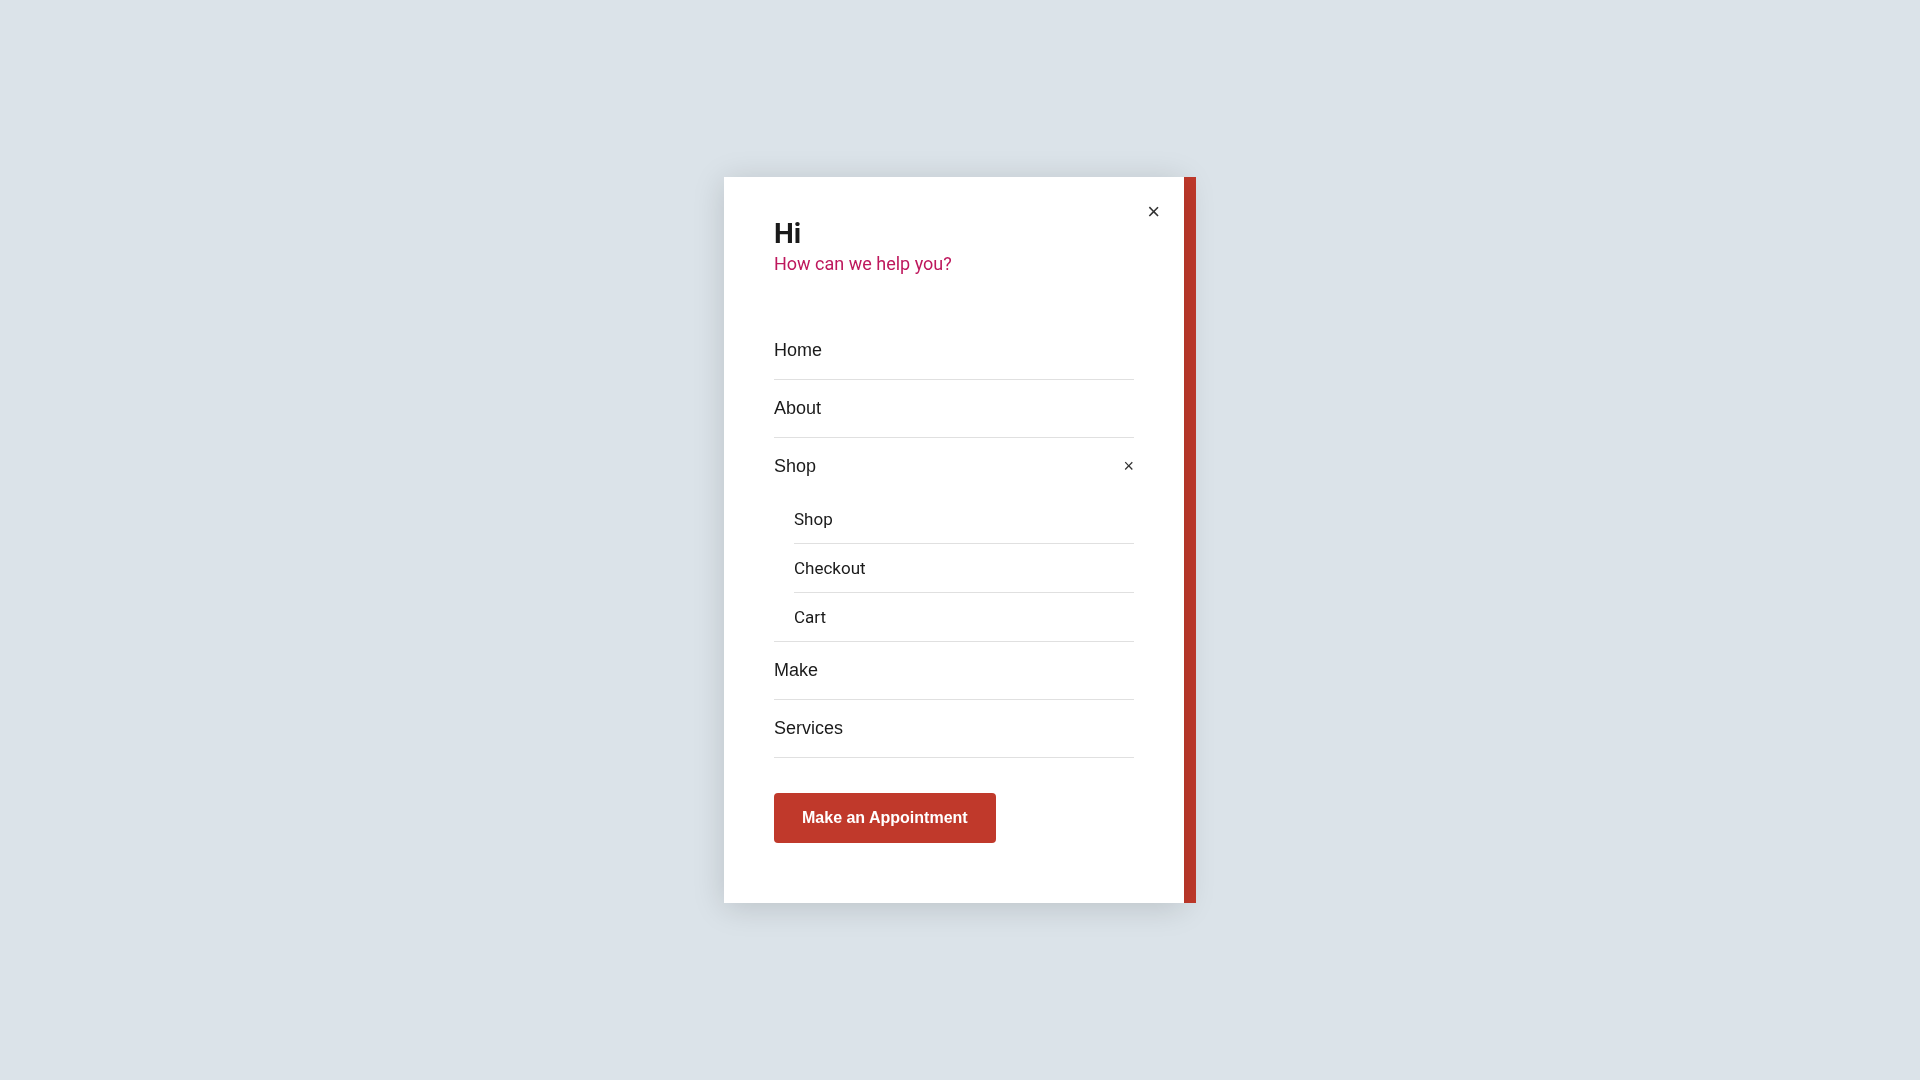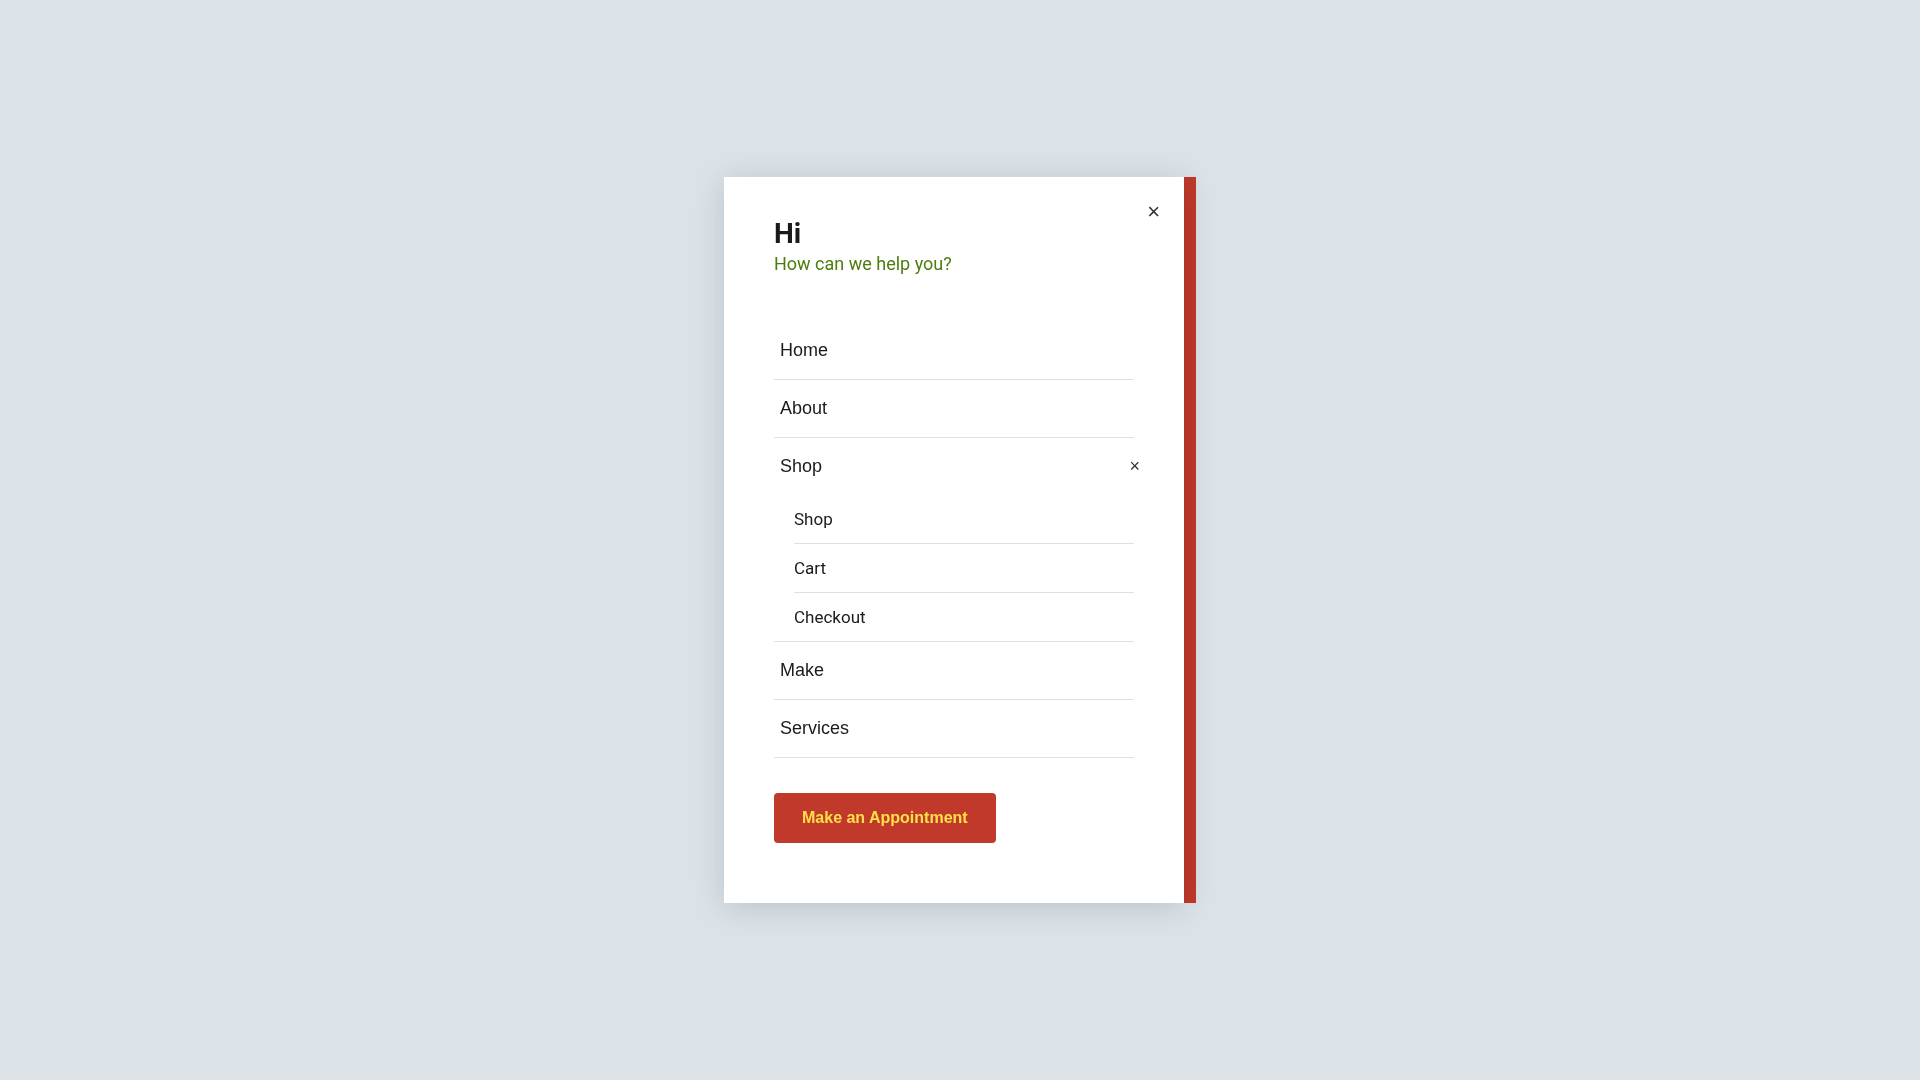--- a/index.html
+++ b/index.html
@@ -58,21 +58,21 @@
 
     .greeting-hi {
       font-size: 28px;
       font-weight: 700;
       color: #1a1a1a;
       line-height: 1.2;
     }
 
     .greeting-sub {
       font-size: 18px;
-      color: #4d7c0f;
+      color: #be185d;
       margin-top: 2px;
       margin-bottom: 48px;
     }
 
     .nav-list {
       list-style: none;
       width: 100%;
     }
 
     .nav-item {
@@ -86,21 +86,20 @@
       padding: 18px 0;
       font-size: 18px;
       font-weight: 500;
       color: #1a1a1a;
       text-decoration: none;
       cursor: pointer;
       background: none;
       border: none;
       width: 100%;
       text-align: left;
-      margin-left: 6px;
     }
 
     .nav-icon {
       font-size: 18px;
       color: #333;
       font-weight: 400;
     }
 
     .submenu {
       list-style: none;
@@ -122,21 +121,21 @@
       color: #1a1a1a;
       text-decoration: none;
       cursor: pointer;
     }
 
     .cta-btn {
       display: inline-block;
       margin-top: 35px;
       padding: 16px 28px;
       background-color: #c0392b;
-      color: #fde047;
+      color: #ffffff;
       font-size: 16px;
       font-weight: 600;
       border: none;
       border-radius: 4px;
       cursor: pointer;
       text-decoration: none;
     }
 
     .red-bar {
       width: 12px;
@@ -179,24 +178,24 @@
       <li class="nav-item">
         <button class="nav-link">
           <span>Shop</span>
           <span class="nav-icon">×</span>
         </button>
         <ul class="submenu">
           <li class="submenu-item">
             <a class="submenu-link">Shop</a>
           </li>
           <li class="submenu-item">
-            <a class="submenu-link">Cart</a>
+            <a class="submenu-link">Checkout</a>
           </li>
           <li class="submenu-item">
-            <a class="submenu-link">Checkout</a>
+            <a class="submenu-link">Cart</a>
           </li>
         </ul>
       </li>
 
 
       <li class="nav-item">
         <button class="nav-link">
           <span>Make</span>
         </button>
       </li>

